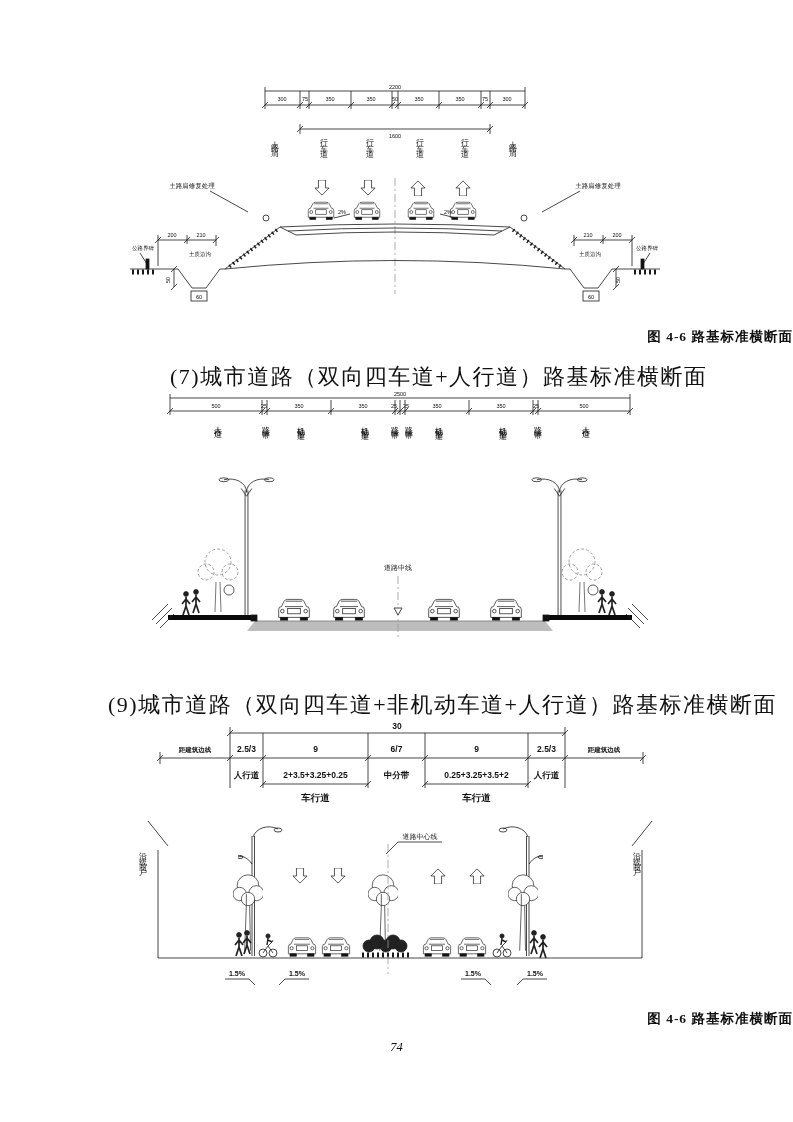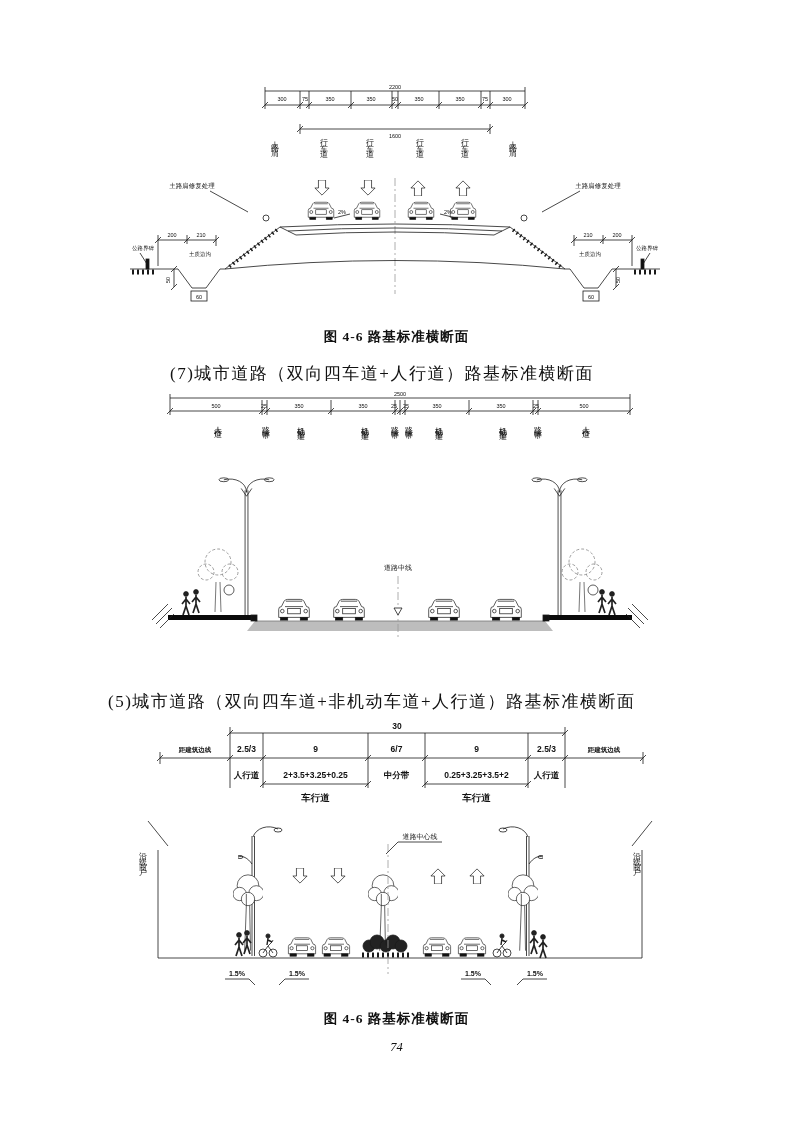--- a/index.html
+++ b/index.html
@@ -11,23 +11,23 @@
   .fig svg text{stroke:none;fill:#111;font-family:"Liberation Sans","DejaVu Sans",sans-serif;}
   .t5{font-size:5.5px;} .t6{font-size:6.5px;} .t7{font-size:7px;}
   .t8b{font-size:8.5px;font-weight:bold;} .t9b{font-size:9.5px;font-weight:bold;}
   .mid{text-anchor:middle;}
   .hatch{stroke-width:5;stroke-dasharray:2 3;}
   .slopeh{stroke-width:3.5;stroke-dasharray:1.5 3;}
   .dash{stroke:#9a9a9a;stroke-dasharray:8 3 2 3;}
   .gray{stroke:#888;}
   .vlabel{position:absolute;writing-mode:vertical-rl;text-orientation:upright;font-size:8px;
           letter-spacing:2px;white-space:nowrap;font-family:"Liberation Serif","DejaVu Serif",serif;}
-  .caption{position:absolute;left:0;width:793px;text-align:center;font-weight:bold;
+  .caption{position:absolute;left:0;width:793px;text-align:right;font-weight:bold;
            font-size:13.5px;letter-spacing:1px;}
-  .heading{position:absolute;font-size:17px;letter-spacing:1.5px;white-space:nowrap;}
+  .heading{position:absolute;font-size:22px;letter-spacing:1.5px;white-space:nowrap;}
   .pageno{position:absolute;left:0;width:793px;text-align:center;font-size:12.5px;font-style:italic;}
 </style>
 </head>
 <body>
 
 <div class="page">
 
   <svg width="0" height="0" style="position:absolute">
     <defs>
       <symbol id="car" viewBox="0 0 40 30">
@@ -249,21 +249,21 @@
     <div class="vlabel" style="left:154px;top:32px;">机动车道</div>
     <div class="vlabel" style="left:218px;top:32px;">机动车道</div>
     <div class="vlabel" style="left:248px;top:32px;">路缘带</div>
     <div class="vlabel" style="left:262px;top:32px;">路缘带</div>
     <div class="vlabel" style="left:292px;top:32px;">机动车道</div>
     <div class="vlabel" style="left:356px;top:32px;">机动车道</div>
     <div class="vlabel" style="left:391px;top:32px;">路缘带</div>
     <div class="vlabel" style="left:439px;top:32px;">人行道</div>
   </div>
 
-  <div class="heading" style="left:108px;top:690px;">(5)城市道路（双向四车道+非机动车道+人行道）路基标准横断面</div>
+  <div class="heading" style="left:108px;top:690px;">(9)城市道路（双向四车道+非机动车道+人行道）路基标准横断面</div>
 
   <div class="fig" style="left:130px;top:718px;width:540px;height:292px;">
     <svg width="540" height="292">
 
       <g>
         <path d="M100,15 H435 M30,40 H513"></path>
         <path d="M30,34 V46 M513,34 V46 M100,9 V70 M435,9 V70 M133,15 V70 M238,15 V70 M295,15 V70 M398,15 V70"></path>
         <path d="M97,18 L103,12 M432,18 L438,12"></path>
         <path d="M27,43 L33,37 M97,43 L103,37 M130,43 L136,37 M235,43 L241,37 M292,43 L298,37 M395,43 L401,37 M432,43 L438,37 M510,43 L516,37"></path>
         <text x="267" y="11" class="t8b mid">30</text>

